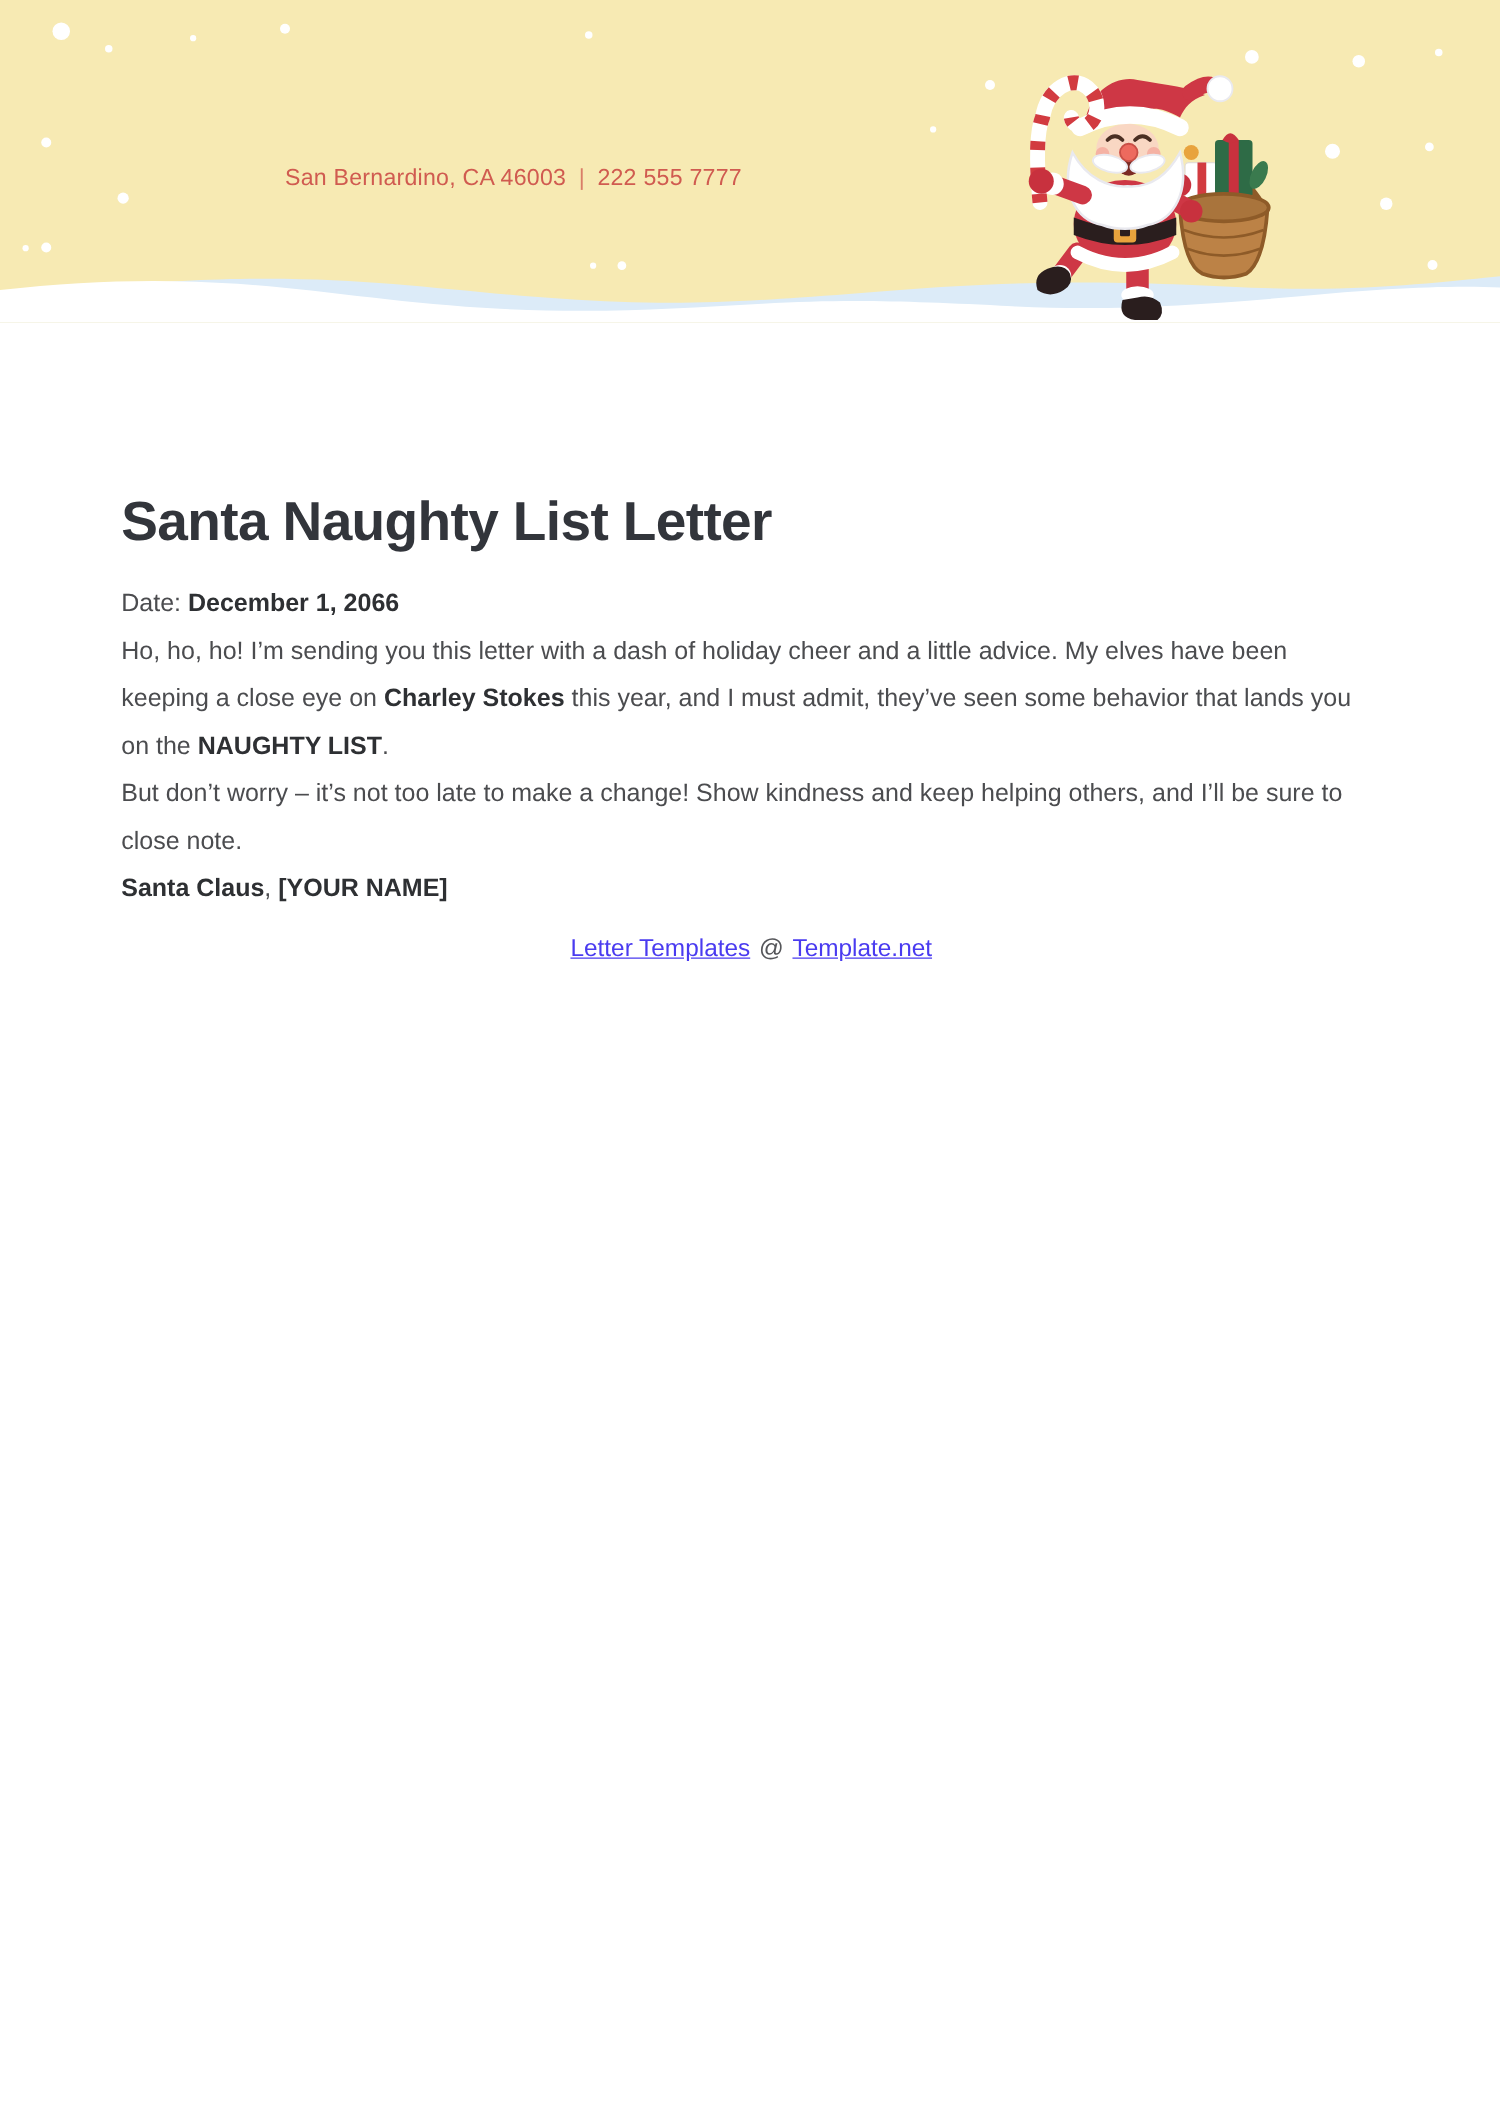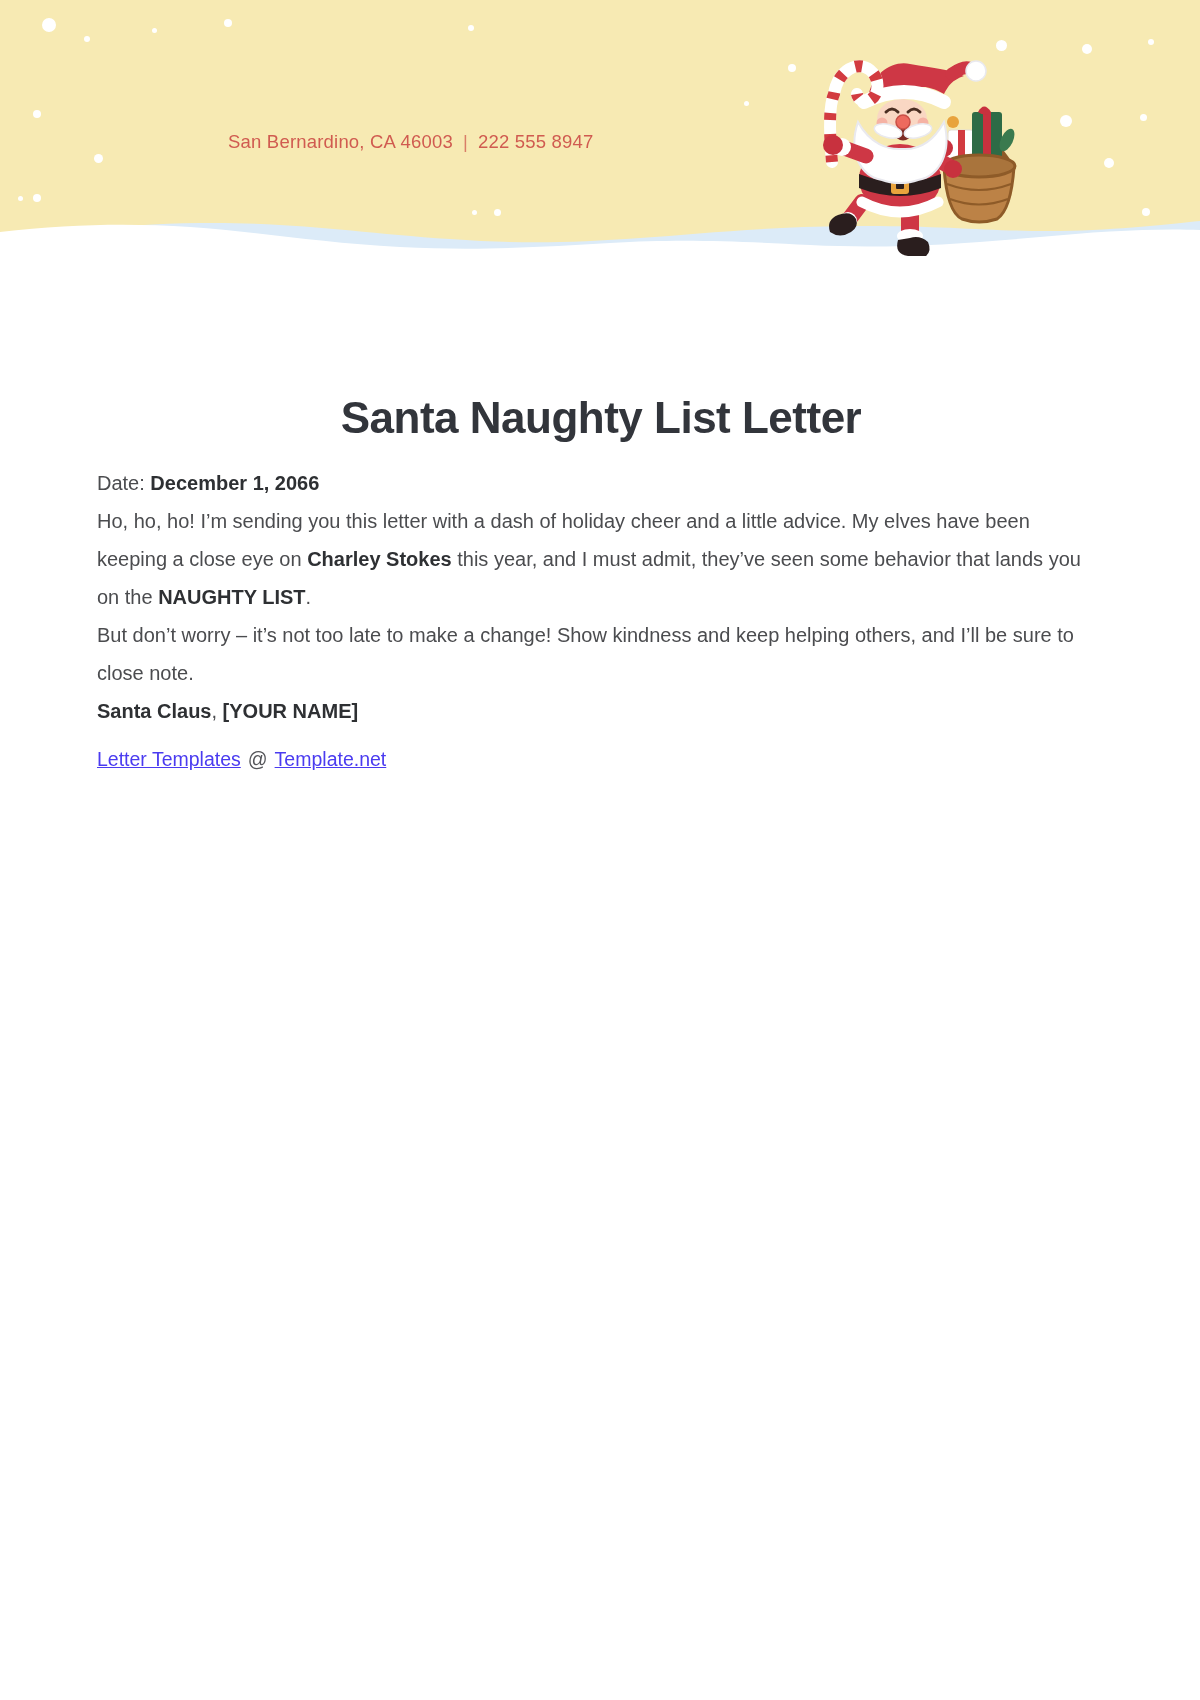--- a/index.html
+++ b/index.html
@@ -58,36 +58,36 @@
     width: 1200px;
     padding: 136px 95px 0 97px;
     color: #4B4C4F;
   }
   .title {
     margin: 0 0 22px 0;
     font-size: 44px;
     line-height: 48px;
     font-weight: bold;
     letter-spacing: -0.5px;
-    text-align: center;
+    text-align: left;
     color: #32353B;
   }
   .line, .para {
     margin: 0;
     font-size: 20px;
     line-height: 38px;
     font-weight: normal;
     color: #4B4C4F;
   }
   b, strong { font-weight: bold; color: #2E3033; }
   .footer-line {
     margin: 14px 0 0 0;
     font-size: 19.5px;
     line-height: 30px;
-    text-align: left;
+    text-align: center;
     color: #55565A;
   }
   .footer-line a {
     color: #4A3BF0;
     text-decoration: underline;
     cursor: pointer;
   }
   .footer-line .at { margin: 0 7px; text-decoration: none; color: #55565A; }
 </style>
 </head>
@@ -113,21 +113,21 @@
       <div class="snow-dot" style="left:94px;top:154px;width:9px;height:9px;"></div>
       <div class="snow-dot" style="left:33px;top:194px;width:8px;height:8px;"></div>
       <div class="snow-dot" style="left:1104px;top:158px;width:10px;height:10px;"></div>
       <div class="snow-dot" style="left:1142px;top:208px;width:8px;height:8px;"></div>
       <div class="snow-dot" style="left:18px;top:196px;width:5px;height:5px;"></div>
       <div class="snow-dot" style="left:472px;top:210px;width:5px;height:5px;"></div>
       <div class="snow-dot" style="left:494px;top:209px;width:7px;height:7px;"></div>
     </div>
 
     <div class="address-line">
-      <span>San Bernardino, CA 46003</span><span class="sep">|</span><span>222 555 8947</span>
+      <span>San Bernardino, CA 46003</span><span class="sep">|</span><span>222 555 7777</span>
     </div>
 
     <svg class="santa" viewBox="0 0 215 206" aria-hidden="true">
 
       <path d="M148 112 Q 178 62 208 112" fill="none" stroke="#8E5B28" stroke-width="5"></path>
 
       <g>
         <rect x="146" y="78" width="26" height="34" rx="3" fill="#FFFFFF" stroke="#E3DED6"></rect>
         <rect x="156" y="78" width="7" height="34" fill="#D23B40"></rect>
         <rect x="170" y="60" width="30" height="46" rx="3" fill="#2E6B46"></rect>

